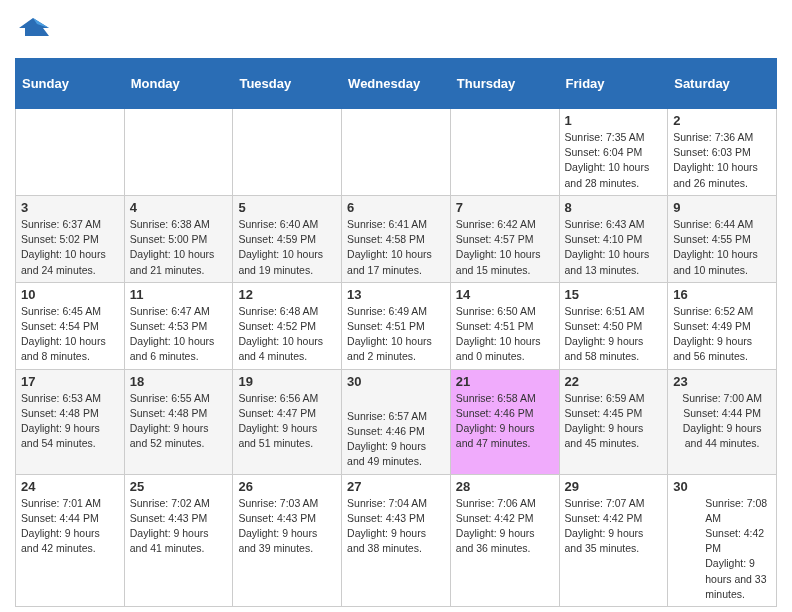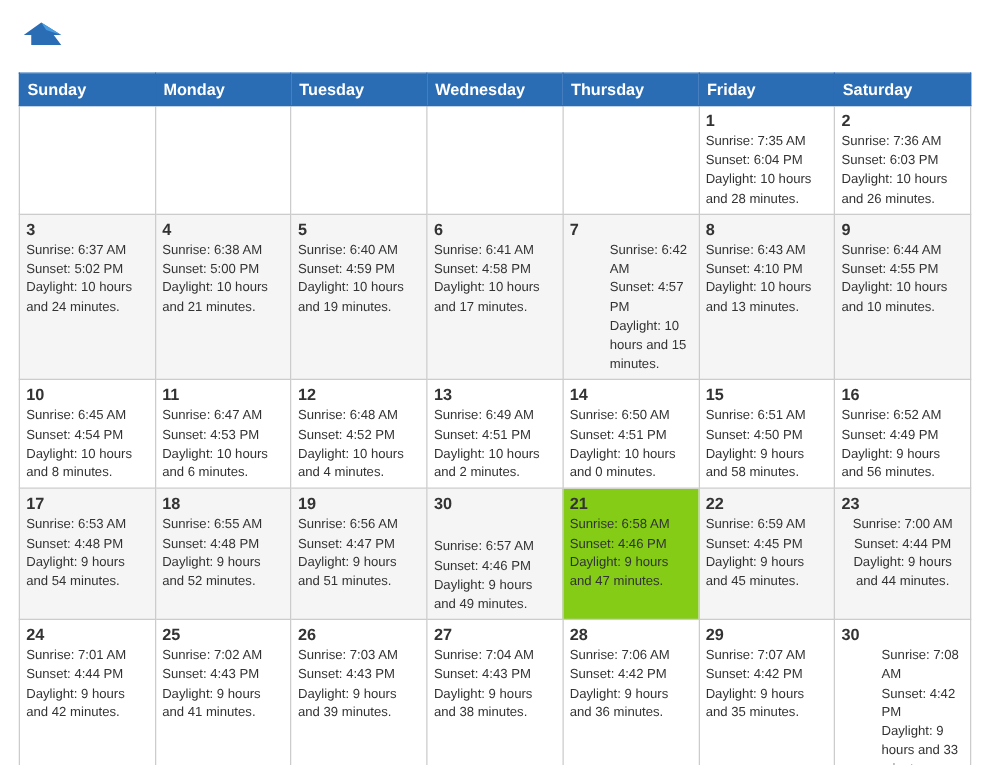--- a/index.html
+++ b/index.html
@@ -55,21 +55,21 @@
     }
     .calendar-table {
       width: 100%;
       border-collapse: collapse;
       table-layout: fixed;
     }
     .calendar-table th {
       background-color: #2a6db5;
       color: #fff;
       text-align: left;
-      padding: 5px 6px;
+      padding: 17px 6px;
       font-size: 13px;
       border: 1px solid #2a6db5;
     }
     .calendar-table td {
       border: 1px solid #ccc;
       vertical-align: top;
       padding: 4px 5px;
       font-size: 11px;
       color: #333;
       height: 85px;
@@ -167,21 +167,21 @@
 Daylight: 10 hours and 19 minutes.</div>
         </td>
         <td style="background: rgb(245, 245, 245);">
           <span class="day-number">6</span>
           <div class="day-info" style="white-space: pre-line;">Sunrise: 6:41 AM
 Sunset: 4:58 PM
 Daylight: 10 hours and 17 minutes.</div>
         </td>
         <td style="background: rgb(245, 245, 245);">
           <span class="day-number">7</span>
-          <div class="day-info" style="white-space: pre-line; margin-left: 32px;">Sunrise: 6:42 AM
+          <div class="day-info" style="white-space: pre-line;">Sunrise: 6:42 AM
 Sunset: 4:57 PM
 Daylight: 10 hours and 15 minutes.</div>
         </td>
         <td style="background: rgb(245, 245, 245);">
           <span class="day-number">8</span>
           <div class="day-info" style="white-space: pre-line;">Sunrise: 6:43 AM
 Sunset: 4:10 PM
 Daylight: 10 hours and 13 minutes.</div>
         </td>
         <td style="background: rgb(245, 245, 245);">
@@ -253,21 +253,21 @@
           <div class="day-info" style="white-space: pre-line;">Sunrise: 6:56 AM
 Sunset: 4:47 PM
 Daylight: 9 hours and 51 minutes.</div>
         </td>
         <td style="background: rgb(245, 245, 245);">
           <span class="day-number">30</span>
           <div class="day-info" style="white-space: pre-line; margin-top: 20px;">Sunrise: 6:57 AM
 Sunset: 4:46 PM
 Daylight: 9 hours and 49 minutes.</div>
         </td>
-        <td style="background: #84cc16;">
+        <td style="background: #f0abfc;">
           <span class="day-number">21</span>
           <div class="day-info" style="white-space: pre-line;">Sunrise: 6:58 AM
 Sunset: 4:46 PM
 Daylight: 9 hours and 47 minutes.</div>
         </td>
         <td style="background: rgb(245, 245, 245);">
           <span class="day-number">22</span>
           <div class="day-info" style="white-space: pre-line;">Sunrise: 6:59 AM
 Sunset: 4:45 PM
 Daylight: 9 hours and 45 minutes.</div>

